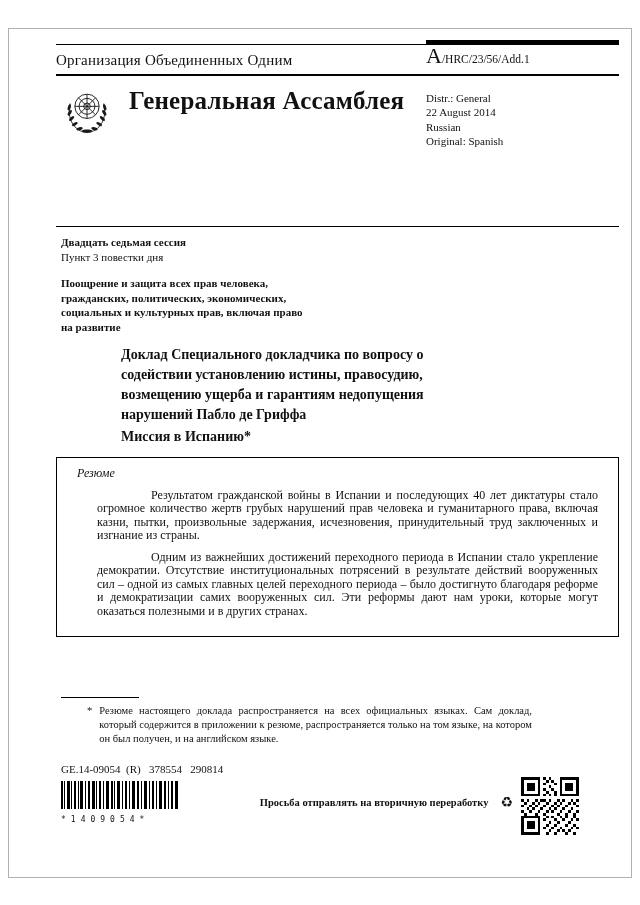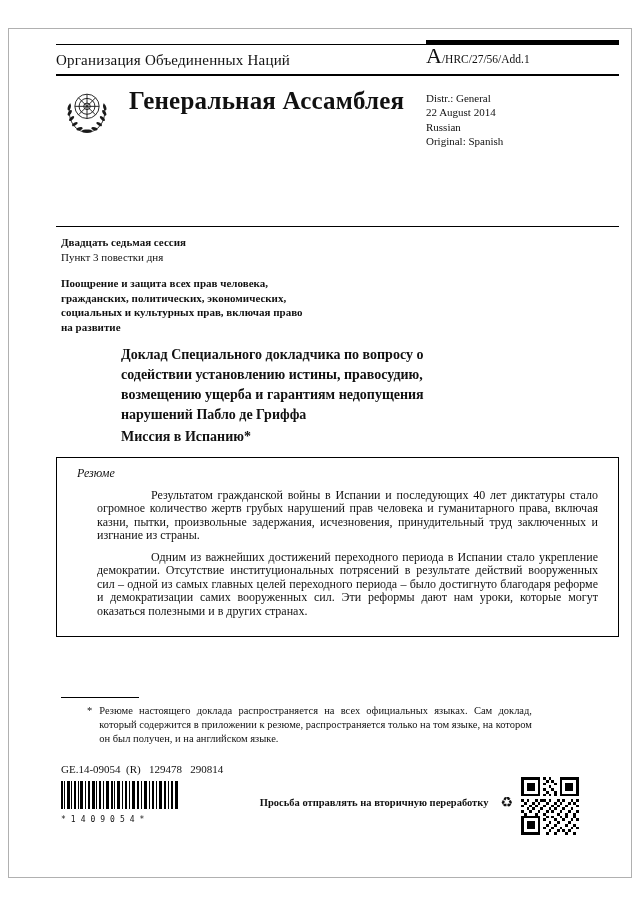--- a/index.html
+++ b/index.html
@@ -51,25 +51,25 @@
   .qr { position:absolute; left:512px; top:748px; width:58px; height:58px; }
 </style>
 </head>
 <body>
 
 <div class="page">
 
   <div class="rule rule-top"></div>
   <div class="symbol-bar"></div>
 
-  <div class="org-name">Организация Объединенных Наций</div>
+  <div class="org-name">Организация Объединенных Одним</div>
 
   <div class="doc-symbol">
     <span class="big-a">A</span>
-      <span class="sym-rest">/HRC/27/56/Add.1</span>
+      <span class="sym-rest">/HRC/23/56/Add.1</span>
   </div>
 
   <div class="rule rule-mid"></div>
 
   <div class="emblem">
     <svg viewBox="0 0 60 60" width="56" height="56">
       <g stroke="#1a1a1a" fill="none" stroke-width="1">
         <circle cx="30" cy="25" r="13"></circle>
         <circle cx="30" cy="25" r="8.5"></circle>
         <circle cx="30" cy="25" r="3.5"></circle>
@@ -118,21 +118,21 @@
     <p>Результатом гражданской войны в Испании и последующих 40 лет диктатуры стало огромное количество жертв грубых нарушений прав человека и гуманитарного права, включая казни, пытки, произвольные задержания, исчезновения, принудительный труд заключенных и изгнание из страны.</p>
     <p>Одним из важнейших достижений переходного периода в Испании стало укрепление демократии. Отсутствие институциональных потрясений в результате действий вооруженных сил – одной из самых главных целей переходного периода – было достигнуто благодаря реформе и демократизации самих вооруженных сил. Эти реформы дают нам уроки, которые могут оказаться полезными и в других странах.</p>
   </div>
 
   <div class="rule fn-rule"></div>
   <div class="footnote">
     <span>*</span>
     <span class="fn-text">Резюме настоящего доклада распространяется на всех официальных языках. Сам доклад, который содержится в приложении к резюме, распространяется только на том языке, на котором он был получен, и на английском языке.</span>
   </div>
 
-  <div class="ge-line">GE.14-09054  (R)   129478   290814</div>
+  <div class="ge-line">GE.14-09054  (R)   378554   290814</div>
 
   <div class="barcode">
     <svg width="118" height="28" viewBox="0 0 118 28">
       <g fill="#000">
         <rect x="0" width="2" height="28"></rect>
           <rect x="3" width="1" height="28"></rect>
         <rect x="6" width="3" height="28"></rect>
           <rect x="10" width="1" height="28"></rect>
         <rect x="13" width="2" height="28"></rect>
           <rect x="17" width="1" height="28"></rect>

